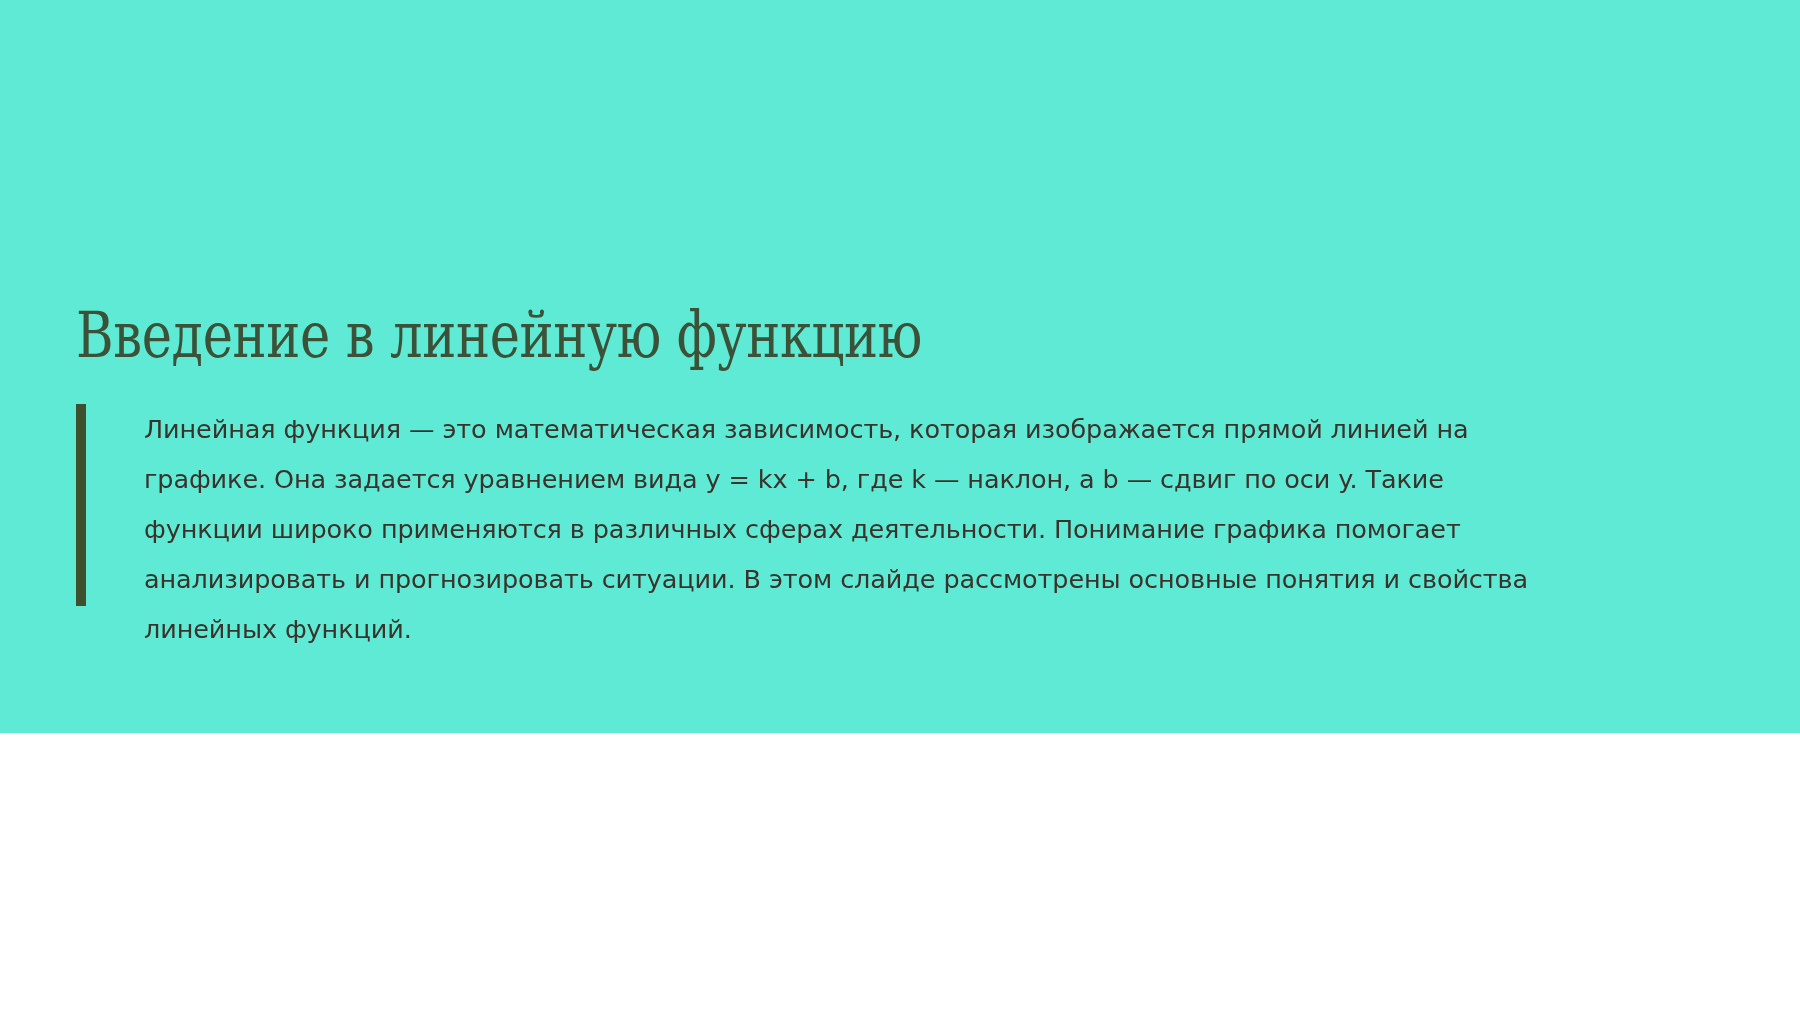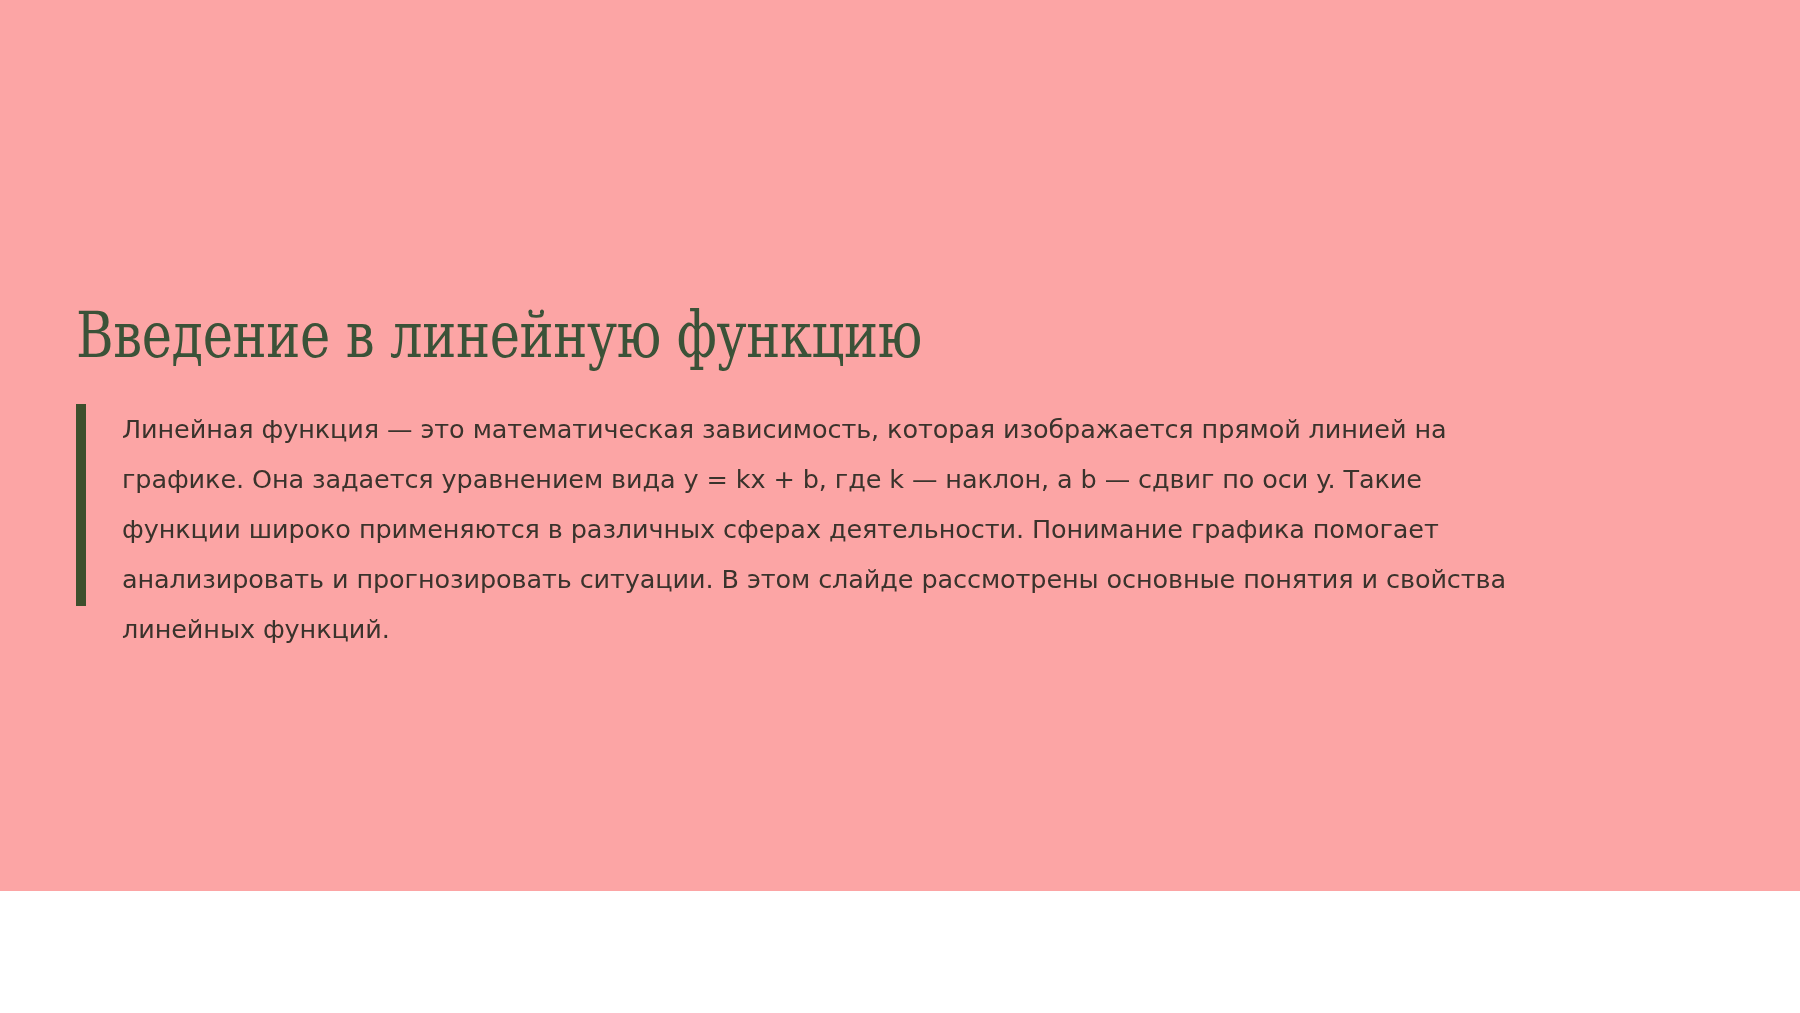--- a/index.html
+++ b/index.html
@@ -10,22 +10,22 @@
   body {
     width: 1800px;
     height: 1013px;
     overflow: hidden;
     font-family: "Liberation Sans", sans-serif;
   }
 
   .slide {
     position: relative;
     width: 1800px;
-    height: 891px;
-    background: #fca5a5;
+    height: 733px;
+    background: #5eead4;
     box-sizing: border-box;
   }
 
   .slide-content {
     position: absolute;
     left: 76px;
     top: 300px;
     width: 1660px;
   }
 
@@ -38,21 +38,21 @@
     letter-spacing: -0.5px;
     color: #3b5238;
     transform: scaleX(0.8);
     transform-origin: left center;
     white-space: nowrap;
   }
 
   .body-block {
     position: relative;
     margin-top: 32px;
-    padding-left: 46px;
+    padding-left: 68px;
     max-width: 1640px;
   }
 
   .accent-bar {
     position: absolute;
     left: 0;
     top: 0;
     width: 10px;
     height: 202px;
     background: #3d4f2c;

